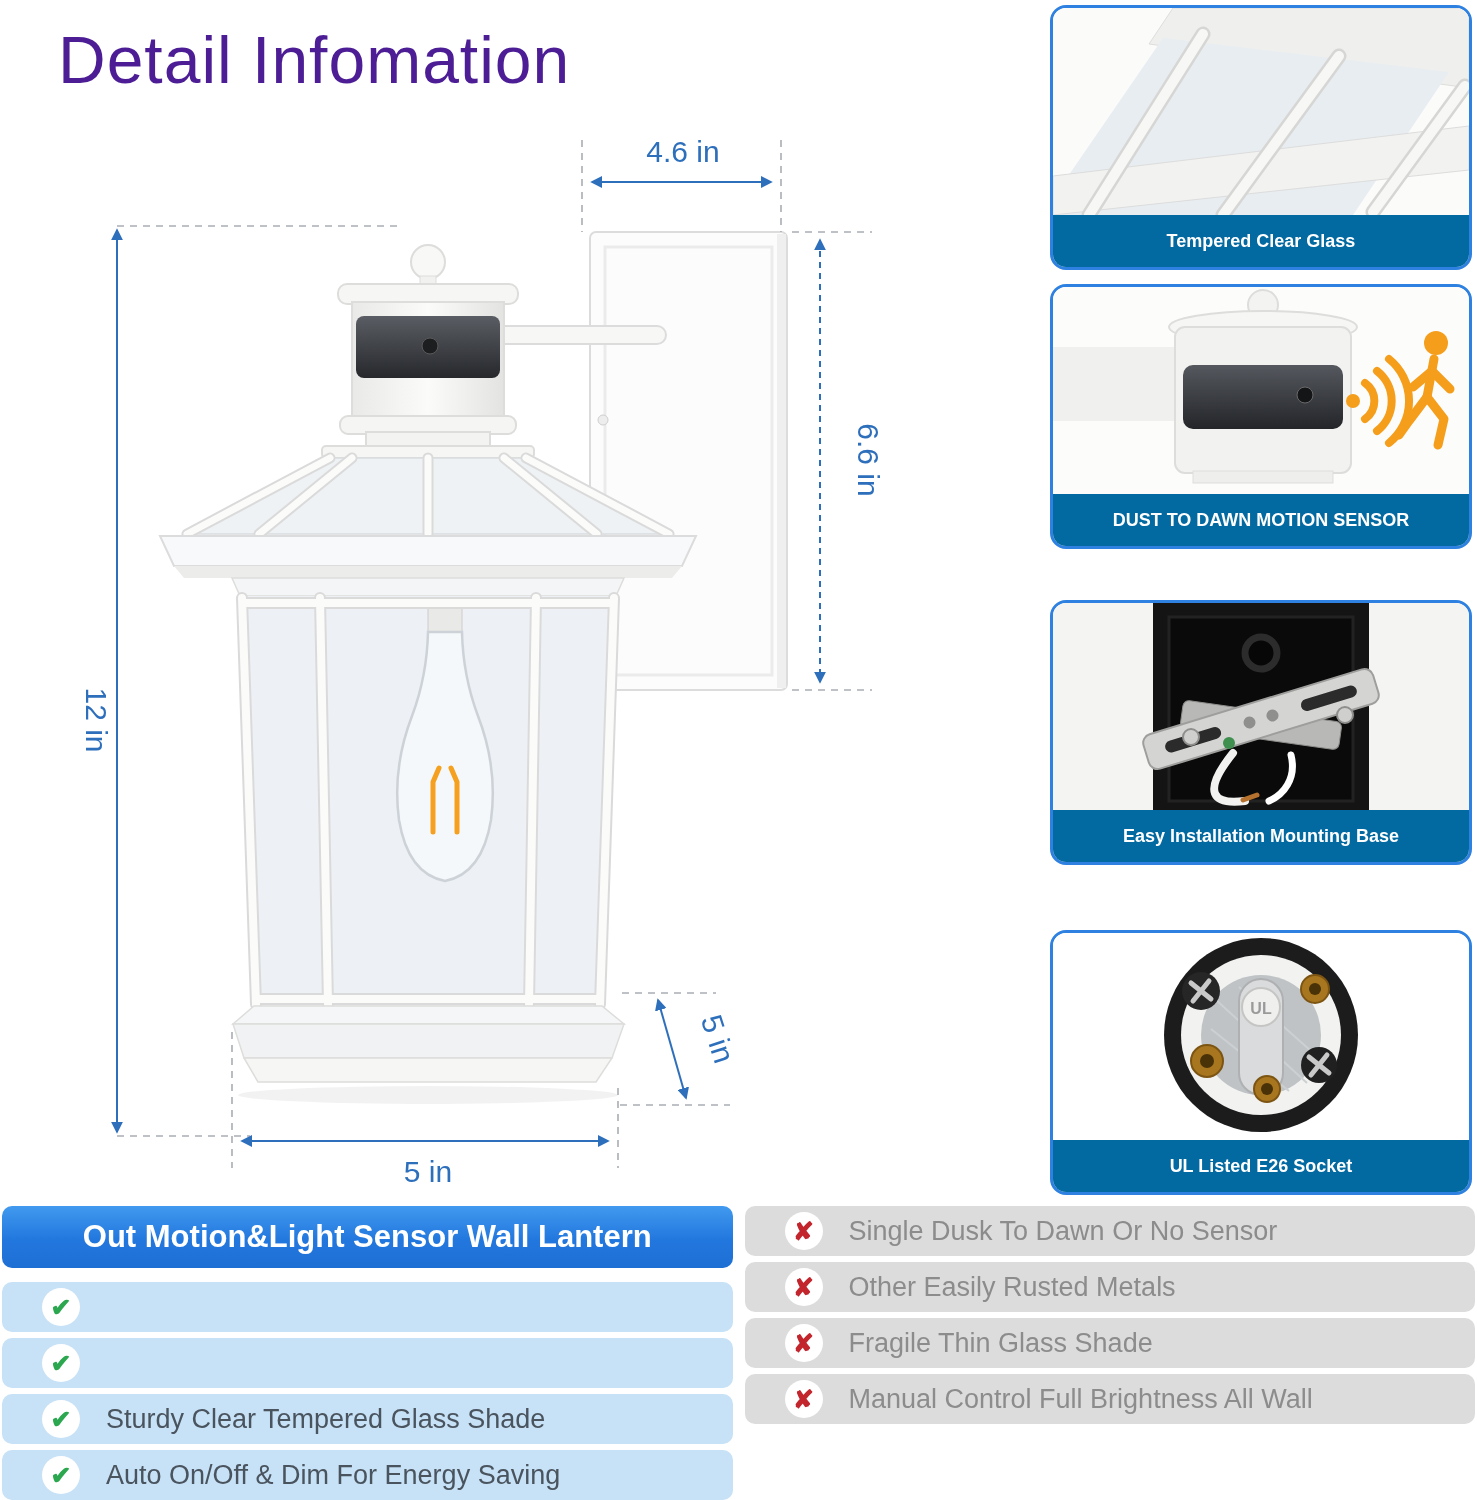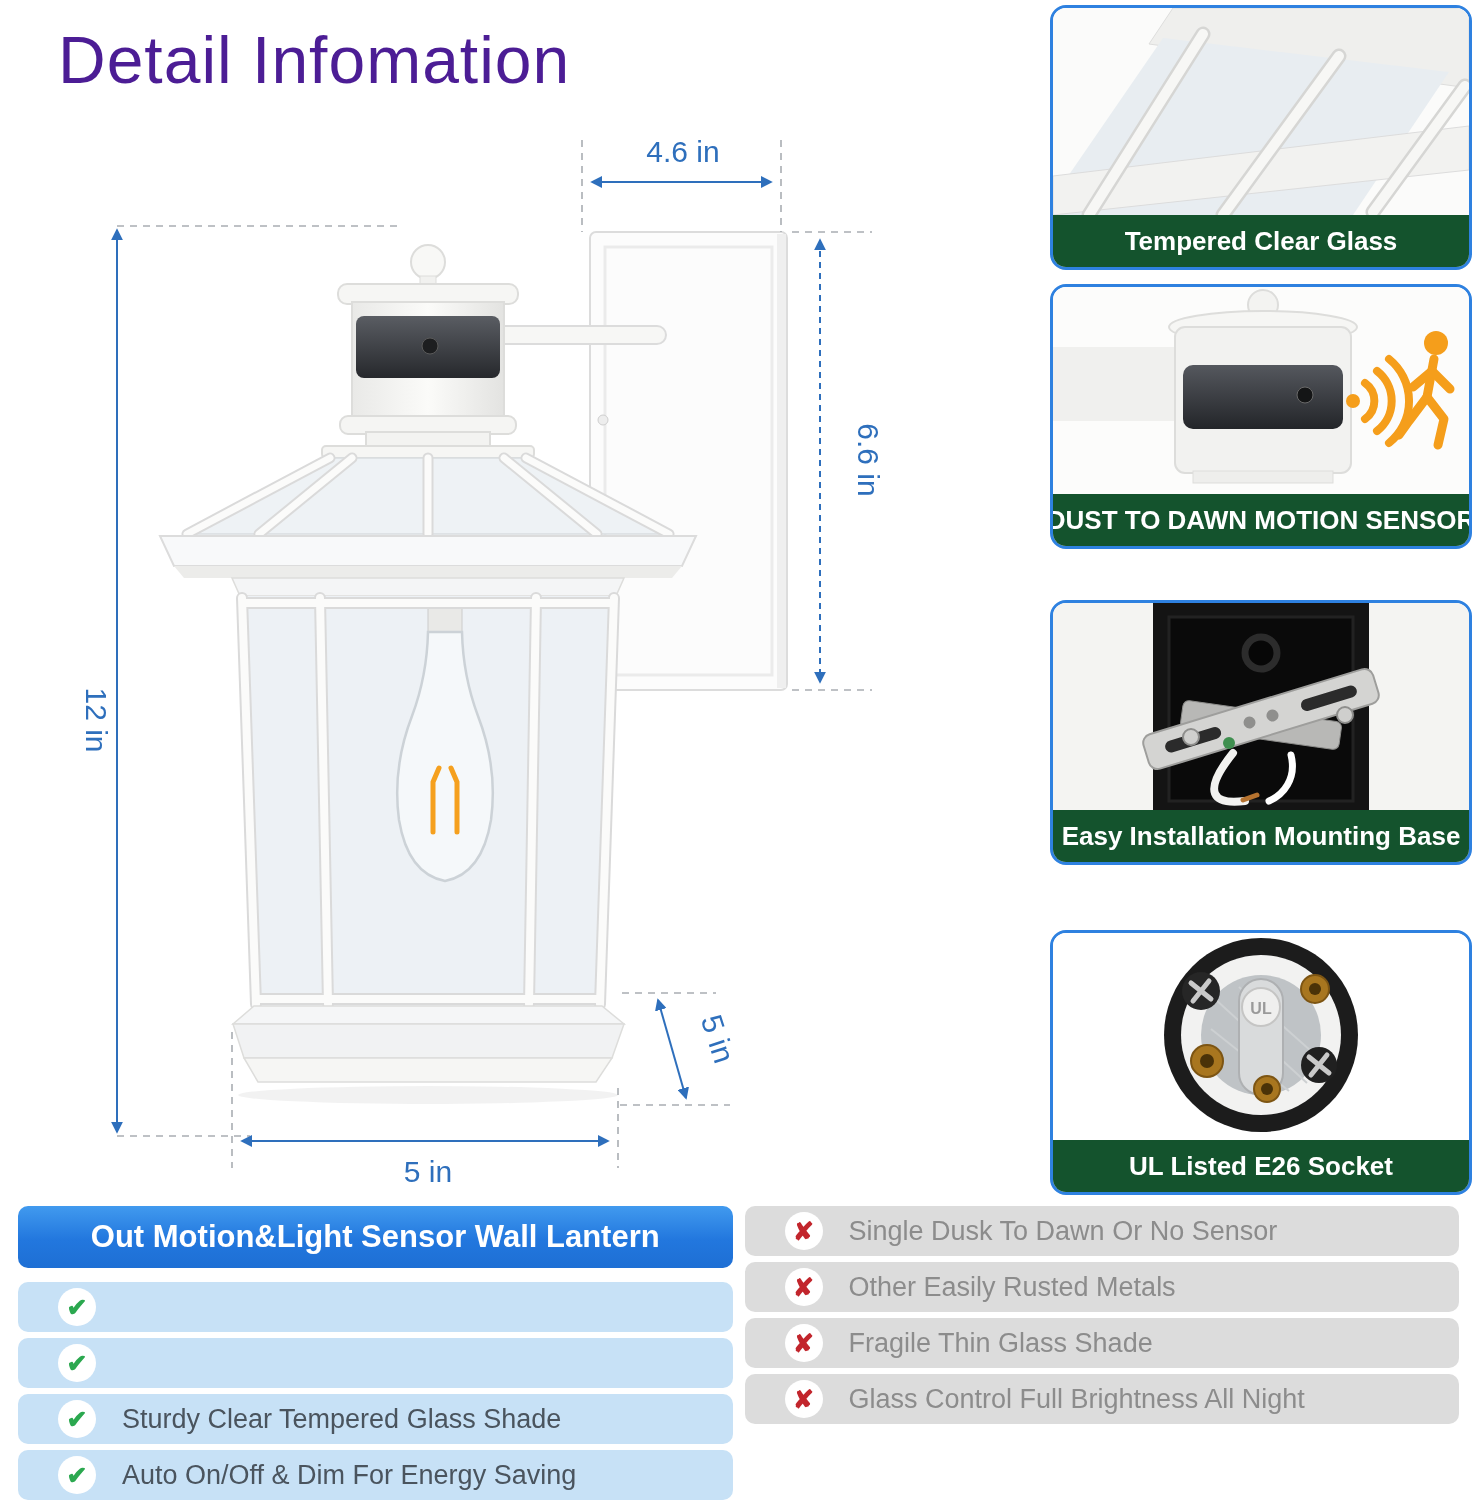--- a/index.html
+++ b/index.html
@@ -7,24 +7,24 @@
   .page{position:absolute;inset:0;}
 
   .page-title{position:absolute;left:58px;top:22px;font-size:66px;font-weight:400;color:#4c1d95;letter-spacing:1px;}
 
   .diagram-svg{position:absolute;left:0;top:120px;width:1040px;height:1080px;}
 
   
   .callout-card{position:absolute;left:1050px;width:422px;height:265px;border:3px solid #2e81e0;border-radius:16px;overflow:hidden;background:#fff;box-sizing:border-box;}
   .card-1{top:5px;}  .card-2{top:284px;}  .card-3{top:600px;}  .card-4{top:897px;margin-top:33px;}
   .card-img{width:416px;height:207px;display:block;}
-  .card-caption{height:52px;background:#14532d;color:#fff;display:flex;align-items:center;justify-content:center;font-weight:bold;font-size:26px;white-space:nowrap;}
+  .card-caption{height:52px;background:#0369a1;color:#fff;display:flex;align-items:center;justify-content:center;font-weight:bold;font-size:18px;white-space:nowrap;}
 
   
-  .compare{position:absolute;left:0;top:1206px;width:1477px;display:flex;gap:12px;padding:0 18px;box-sizing:border-box;}
+  .compare{position:absolute;left:0;top:1206px;width:1477px;display:flex;gap:12px;padding:0 2px;box-sizing:border-box;}
   .compare-col{flex:1;display:flex;flex-direction:column;gap:6px;min-width:0;}
   .compare-header{height:62px;border-radius:10px;display:flex;align-items:center;justify-content:center;color:#fff;font-weight:bold;font-size:31px;margin-bottom:8px;}
   .compare-header.ours{background:linear-gradient(180deg,#419aef 0%,#2277de 55%,#1e6fd4 100%);}
   .compare-header.others{background:#757575;}
   .compare-row{height:50px;border-radius:10px;display:flex;align-items:center;gap:26px;padding-left:40px;font-size:27px;}
   .compare-row.pro{background:#c7e1f6;color:#4a545e;}
   .compare-row.con{background:#dcdcdc;color:#8c8c8c;}
   .row-ico{width:38px;height:38px;border-radius:50%;background:#fff;display:flex;align-items:center;justify-content:center;font-size:25px;font-weight:bold;flex:0 0 38px;}
   .row-ico.check{color:#2ba84f;}
   .row-ico.cross{color:#c2252c;}
@@ -318,18 +318,18 @@
       <div class="compare-row con">
         <span class="row-ico cross">✘</span>
         <span>Other Easily Rusted Metals</span>
       </div>
       <div class="compare-row con">
         <span class="row-ico cross">✘</span>
         <span>Fragile Thin Glass Shade</span>
       </div>
       <div class="compare-row con">
         <span class="row-ico cross">✘</span>
-        <span>Glass Control Full Brightness All Night</span>
+        <span>Manual Control Full Brightness All Wall</span>
       </div>
     </div>
   </div>
 
 </div>
 
 </body></html>

